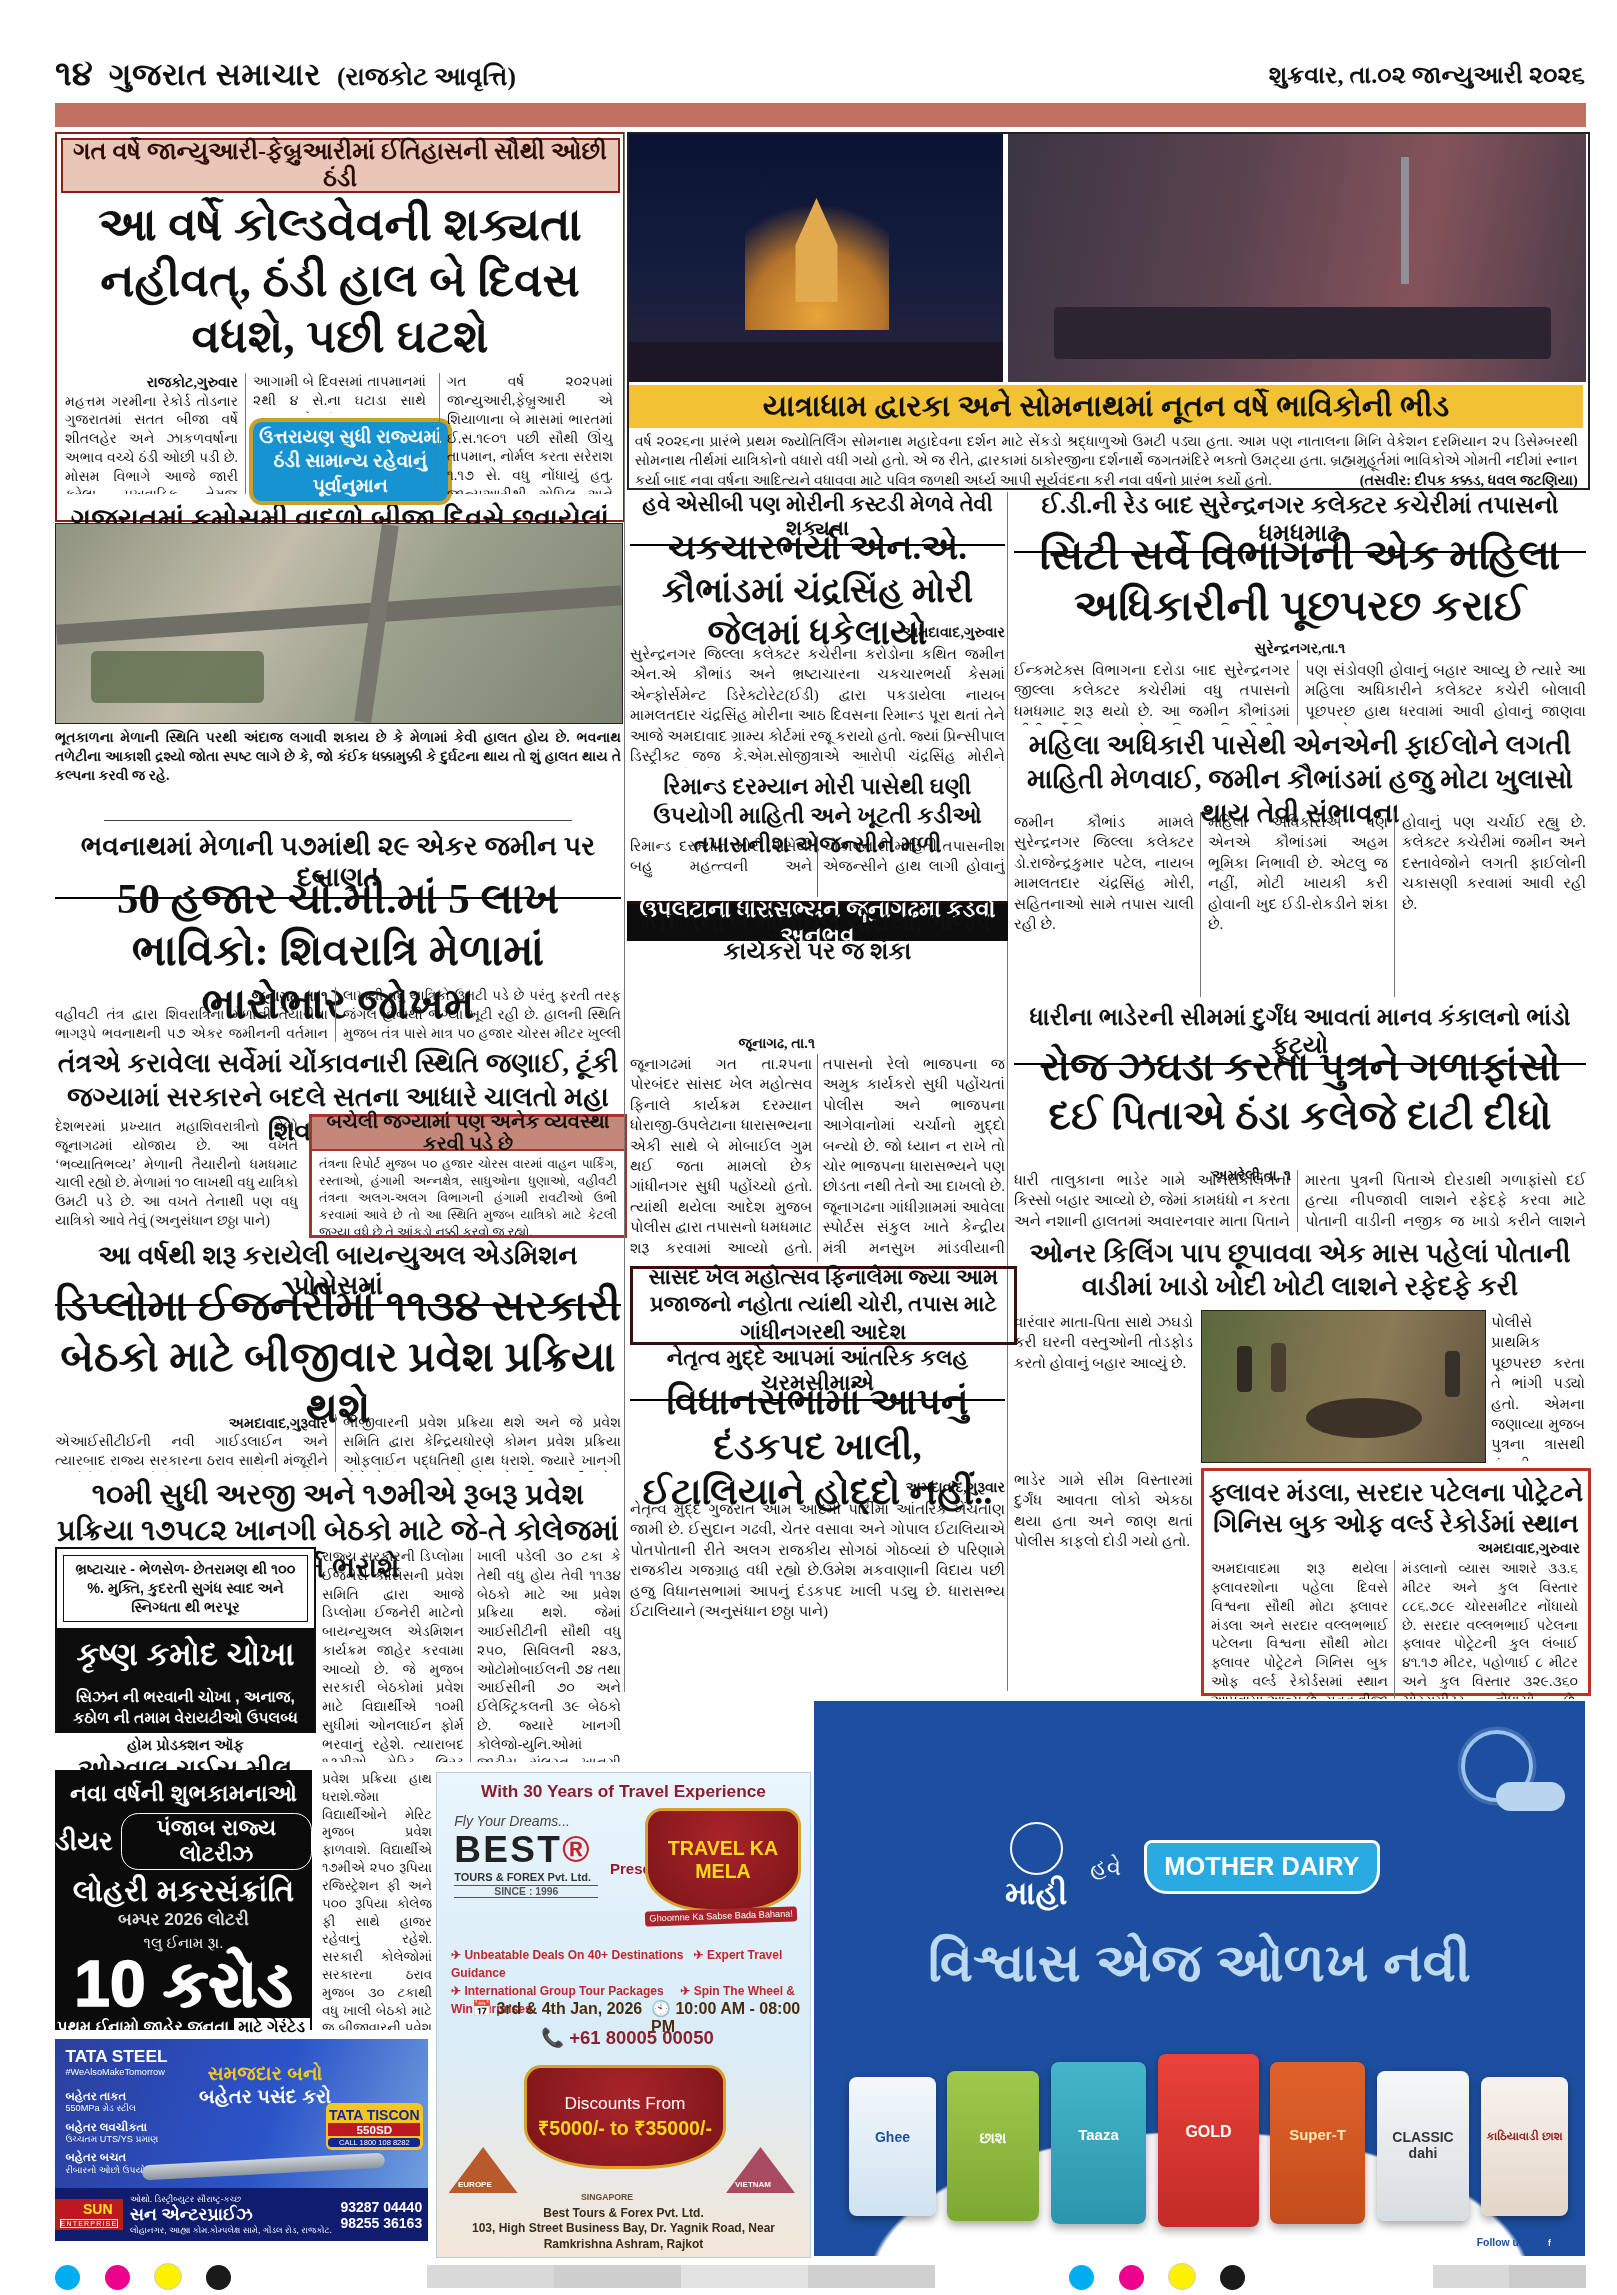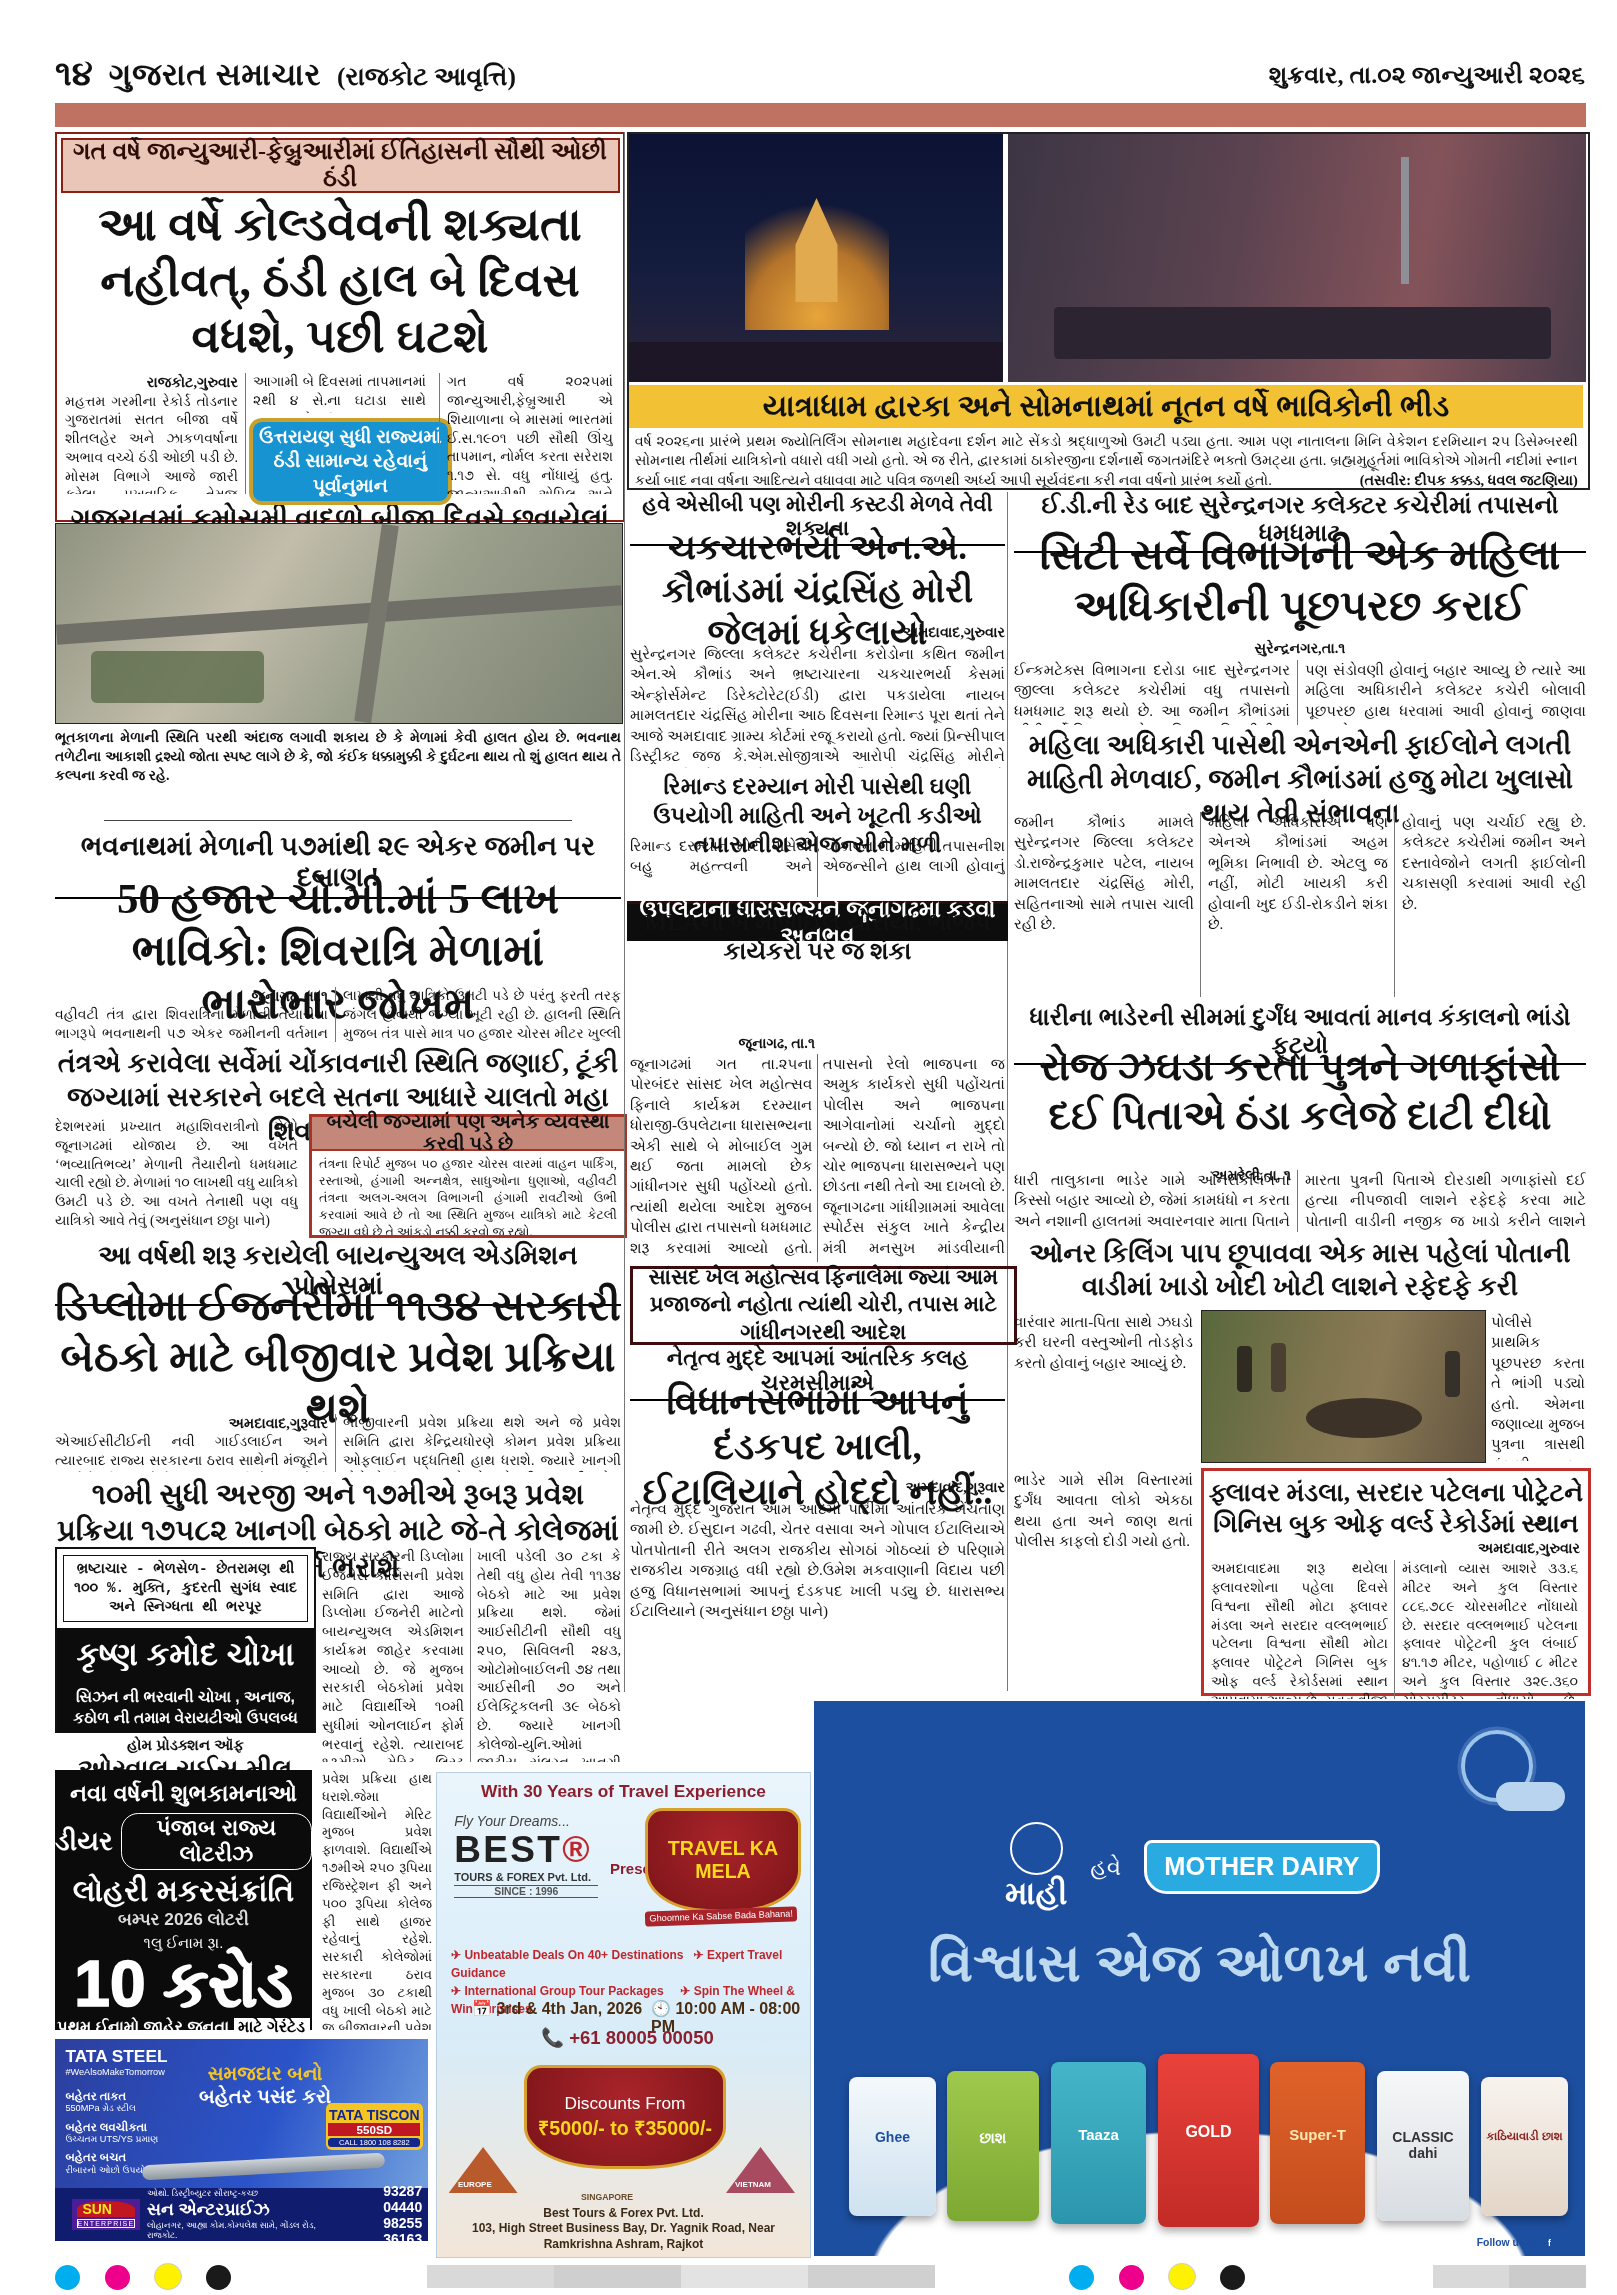--- a/index.html
+++ b/index.html
@@ -36,21 +36,21 @@
   .blackband{background:#0d0d0d;color:#fff;font-weight:bold;text-align:center;
              display:flex;align-items:center;justify-content:center;}
   .maroonbox{border:3.5px solid #3d0c0c;font-weight:bold;text-align:center;
              display:flex;align-items:center;justify-content:center;line-height:1.3;}
   .yband{background:#f3c234;font-weight:bold;text-align:center;
          display:flex;align-items:center;justify-content:center;}
   .flowerbox{border:3.5px solid #c0302a;background:#fff;}
   
   .sans{font-family:"Liberation Sans",sans-serif;}
   .krishna{border:2.3px solid #111;background:#fff;text-align:center;}
-  .kr-top{border:1.7px solid #111;margin:5.8px;padding:4.6px 3.5px;font-weight:bold;font-size:14.4px;line-height:1.3;font-family:Liberation Mono, monospace;}
+  .kr-top{border:1.7px solid #111;margin:5.8px;padding:4.6px 3.5px;font-weight:bold;font-size:14.4px;line-height:1.3;}
   .kr-title{background:#0c0c0c;color:#fff;font-weight:bold;font-size:32px;padding:8px 0;}
   .kr-sub{background:#0c0c0c;color:#fff;font-weight:bold;font-size:15.6px;padding:4.6px 5.8px;line-height:1.35;}
   .kr-mill{font-weight:bold;font-size:26.6px;}
   .lotto{background:#0b0b0b;color:#fff;text-align:center;}
   .tata{background:linear-gradient(110deg,#2c3f9e 0%,#2b54c9 55%,#79a8e0 100%);}
   .bestad{background:linear-gradient(#eaf5fc 0%,#d8ecf8 55%,#f3e6d8 100%);}
   .shield{background:radial-gradient(circle at 50% 30%,#a8242a,#7c1418);border:3.5px solid #d8a12d;border-radius:17.3px 17.3px 40% 40%;}
   .mdad{background:#1d4fa0;color:#fff;}
   .pack{border-radius:8px;box-shadow:0 3.5px 8px rgba(0,0,0,.35);}
   .regdot{width:25.4px;height:25.4px;border-radius:50%;display:inline-block;margin-right:22px;}
@@ -185,21 +185,21 @@
     <div class="abs" style="left:10.4px;top:50px;font-size:11.6px;line-height:1.25;">
       <div style="font-weight:bold;">બહેતર તાકત</div>
         <div style="font-size:9.2px;">550MPa ગ્રેડ સ્ટીલ</div>
       <div style="font-weight:bold;margin-top:4.6px;">બહેતર લવચીકતા</div>
         <div style="font-size:9.2px;">ઉચ્ચતમ UTS/YS પ્રમાણ</div>
       <div style="font-weight:bold;margin-top:4.6px;">બહેતર બચત</div>
         <div style="font-size:9.2px;">રીબારનો ઓછો ઉપયોગ</div>
     </div>
     <div class="abs" style="left:87px;top:120px;width:243px;height:15px;background:linear-gradient(#cfd4d8,#8d969e);border-radius:7.5px;transform:rotate(-3deg);"></div>
     <div class="abs" style="left:0;bottom:0;width:373px;height:53px;background:#101c6e;display:flex;align-items:center;">
-      <div style="background:#4c1d95;margin-left:17px;padding:2.3px 4.6px;text-align:left;">
+      <div style="background:#b91c1c;margin-left:0;padding:2.3px 4.6px;text-align:right;">
         <div style="color:#f8e71c;background:#c01722;font-weight:bold;font-size:14px;padding:0 5.8px;border-radius:50% 50% 0 0;">SUN</div>
         <div style="color:#fff;font-size:7px;letter-spacing:1.2px;border:0.6px solid #fff;margin-top:1.2px;">ENTERPRISE</div>
       </div>
       <div style="margin-left:7px;font-size:8.7px;line-height:1.2;">
         <span>ઓથો. ડિસ્ટ્રીબ્યુટર સૌરાષ્ટ્ર-કચ્છ</span>
         <div style="font-size:17.3px;font-weight:bold;">સન એન્ટરપ્રાઈઝ</div>
         <span>લોહાનગર, આહ્યા કોમ.કોમ્પલેક્ષ સામે, ગોંડલ રોડ, રાજકોટ.</span>
       </div>
       <div style="margin-left:auto;margin-right:5.8px;font-size:14px;font-weight:bold;text-align:right;">
         <div>93287 04440</div>

